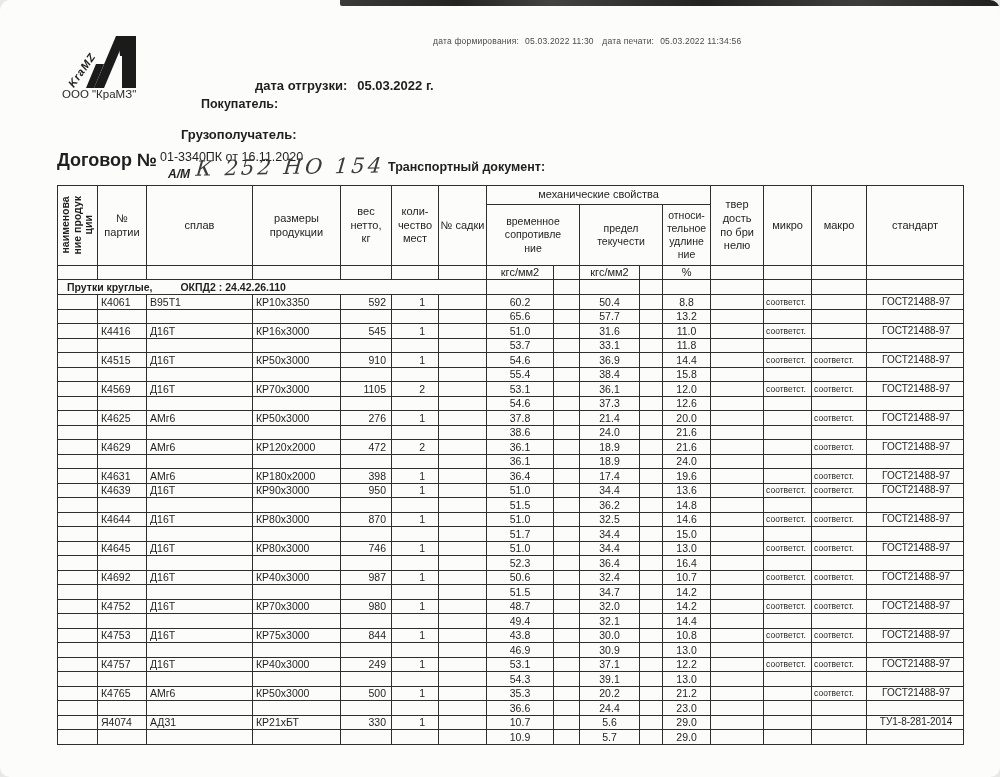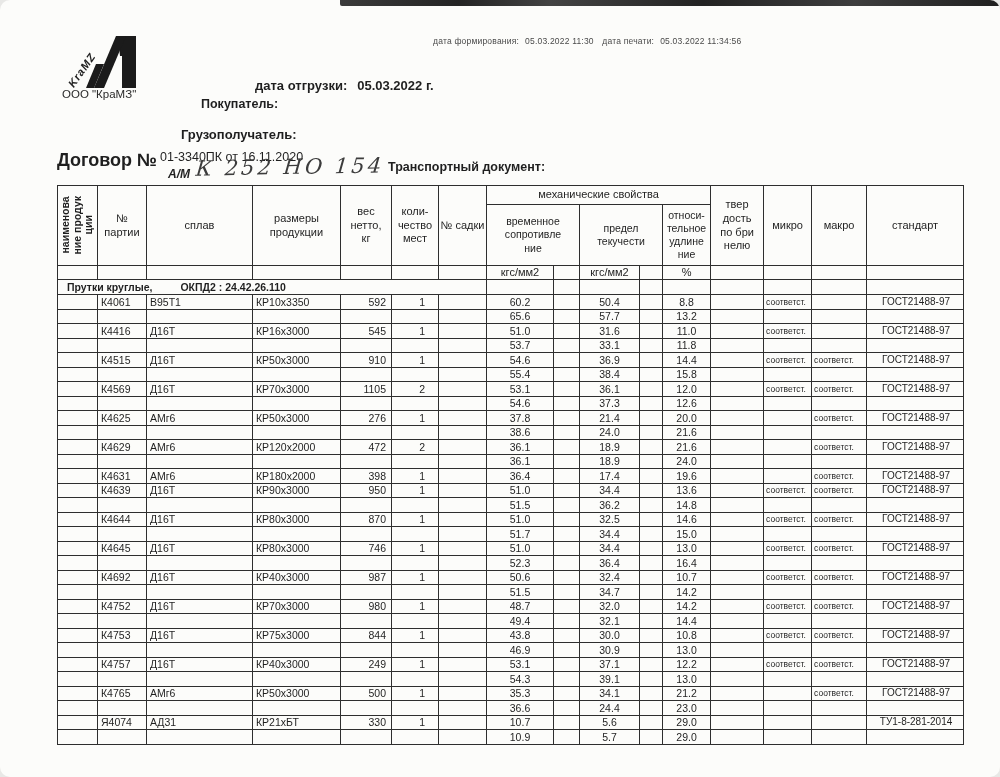--- a/index.html
+++ b/index.html
@@ -677,21 +677,21 @@
         <tr class="mrow">
           <td class="name"></td>
           <td class="party">К4765</td>
           <td class="alloy">АМг6</td>
           <td class="size">КР50х3000</td>
           <td class="weight">500</td>
           <td class="places">1</td>
           <td class="sadka"></td>
           <td class="val">35.3</td>
           <td class="gap"></td>
-          <td class="val">34.1</td>
+          <td class="val">20.2</td>
           <td class="gap"></td>
           <td class="val">21.2</td>
           <td class="hard"></td>
           <td class="small"></td>
           <td class="small">соответст.</td>
           <td class="std">ГОСТ21488-97</td>
         </tr>
         <tr class="mrow">
           <td class="name"></td>
           <td class="party"></td>

